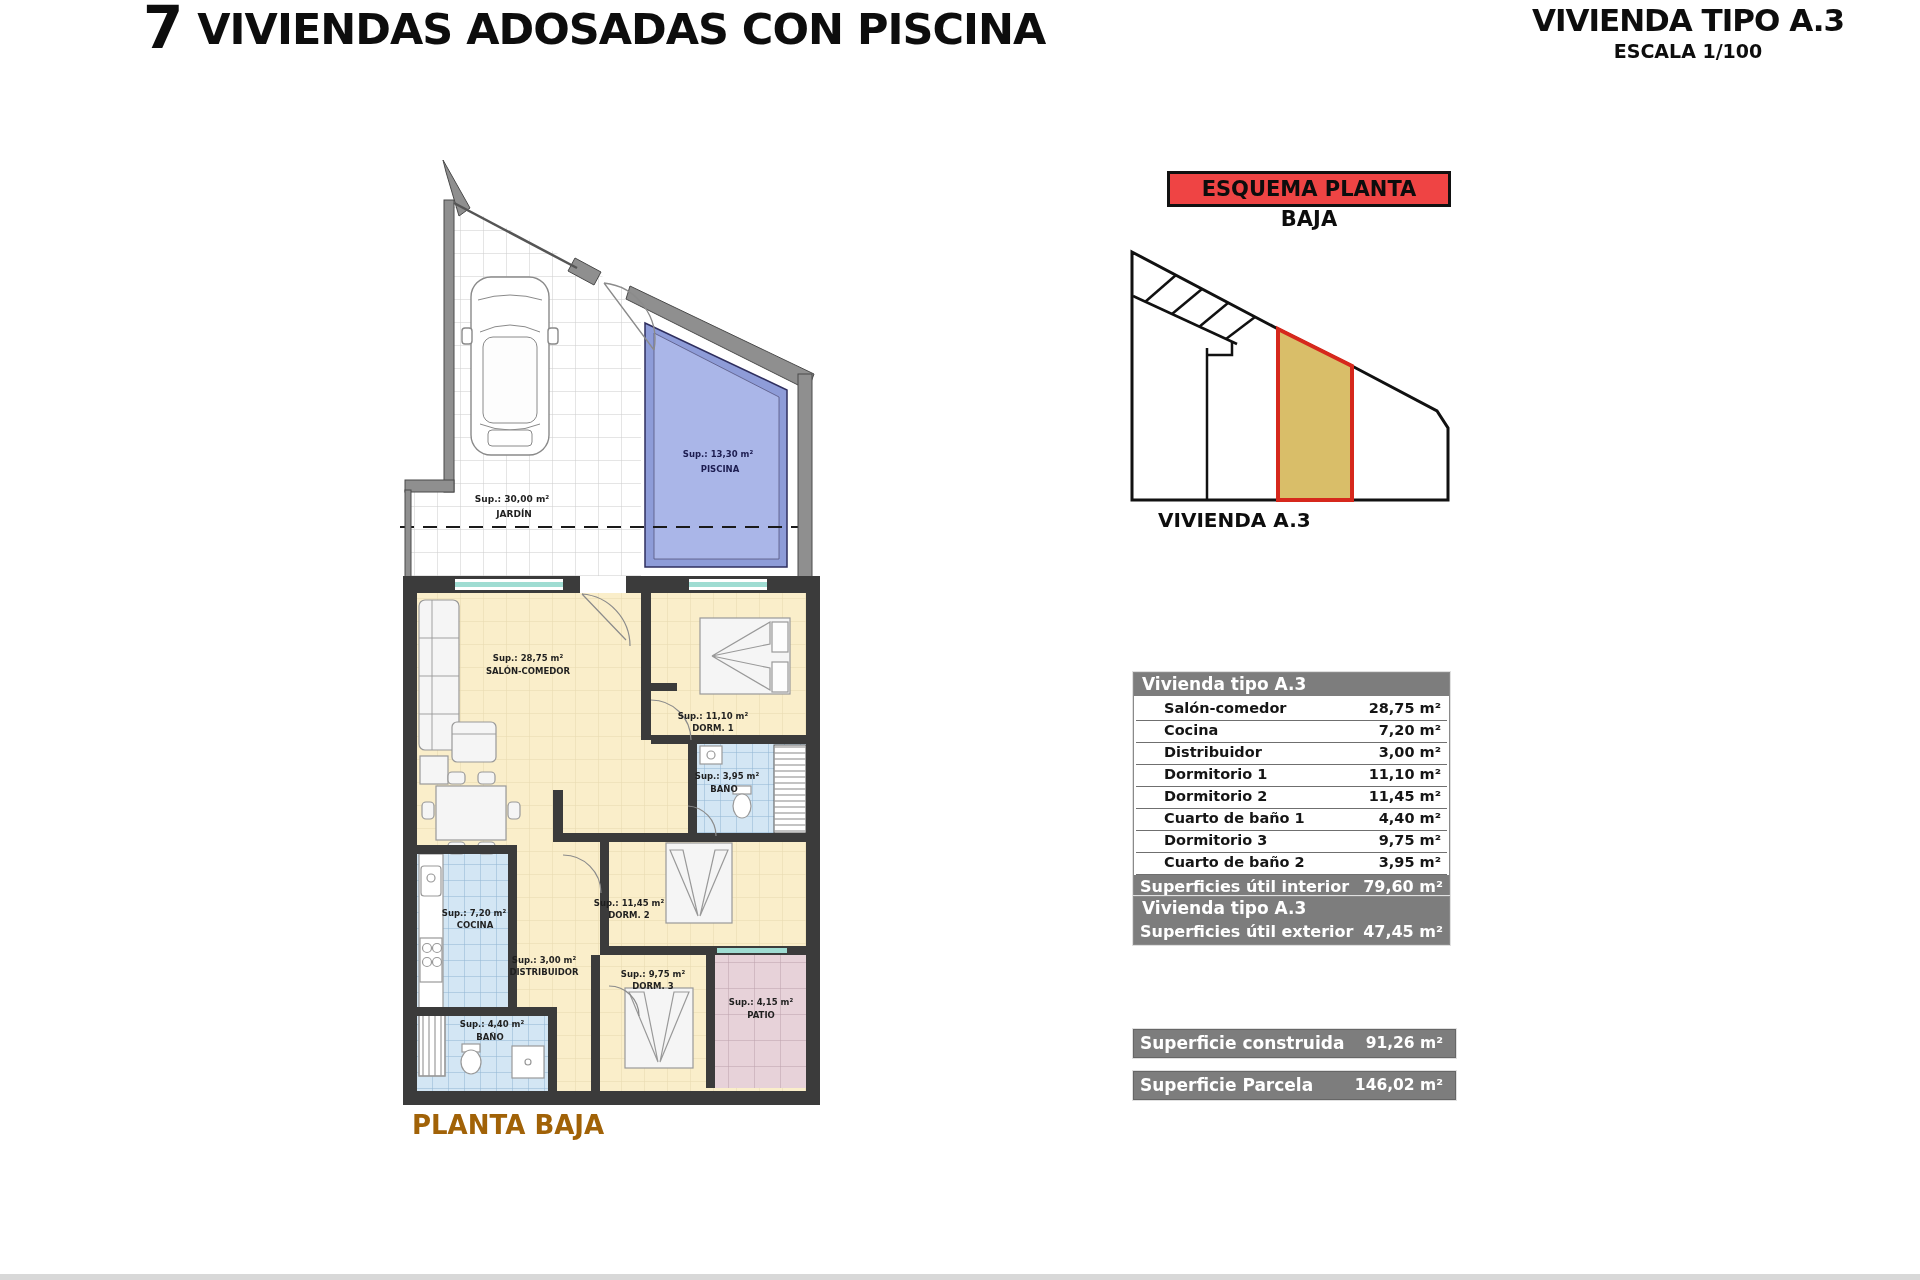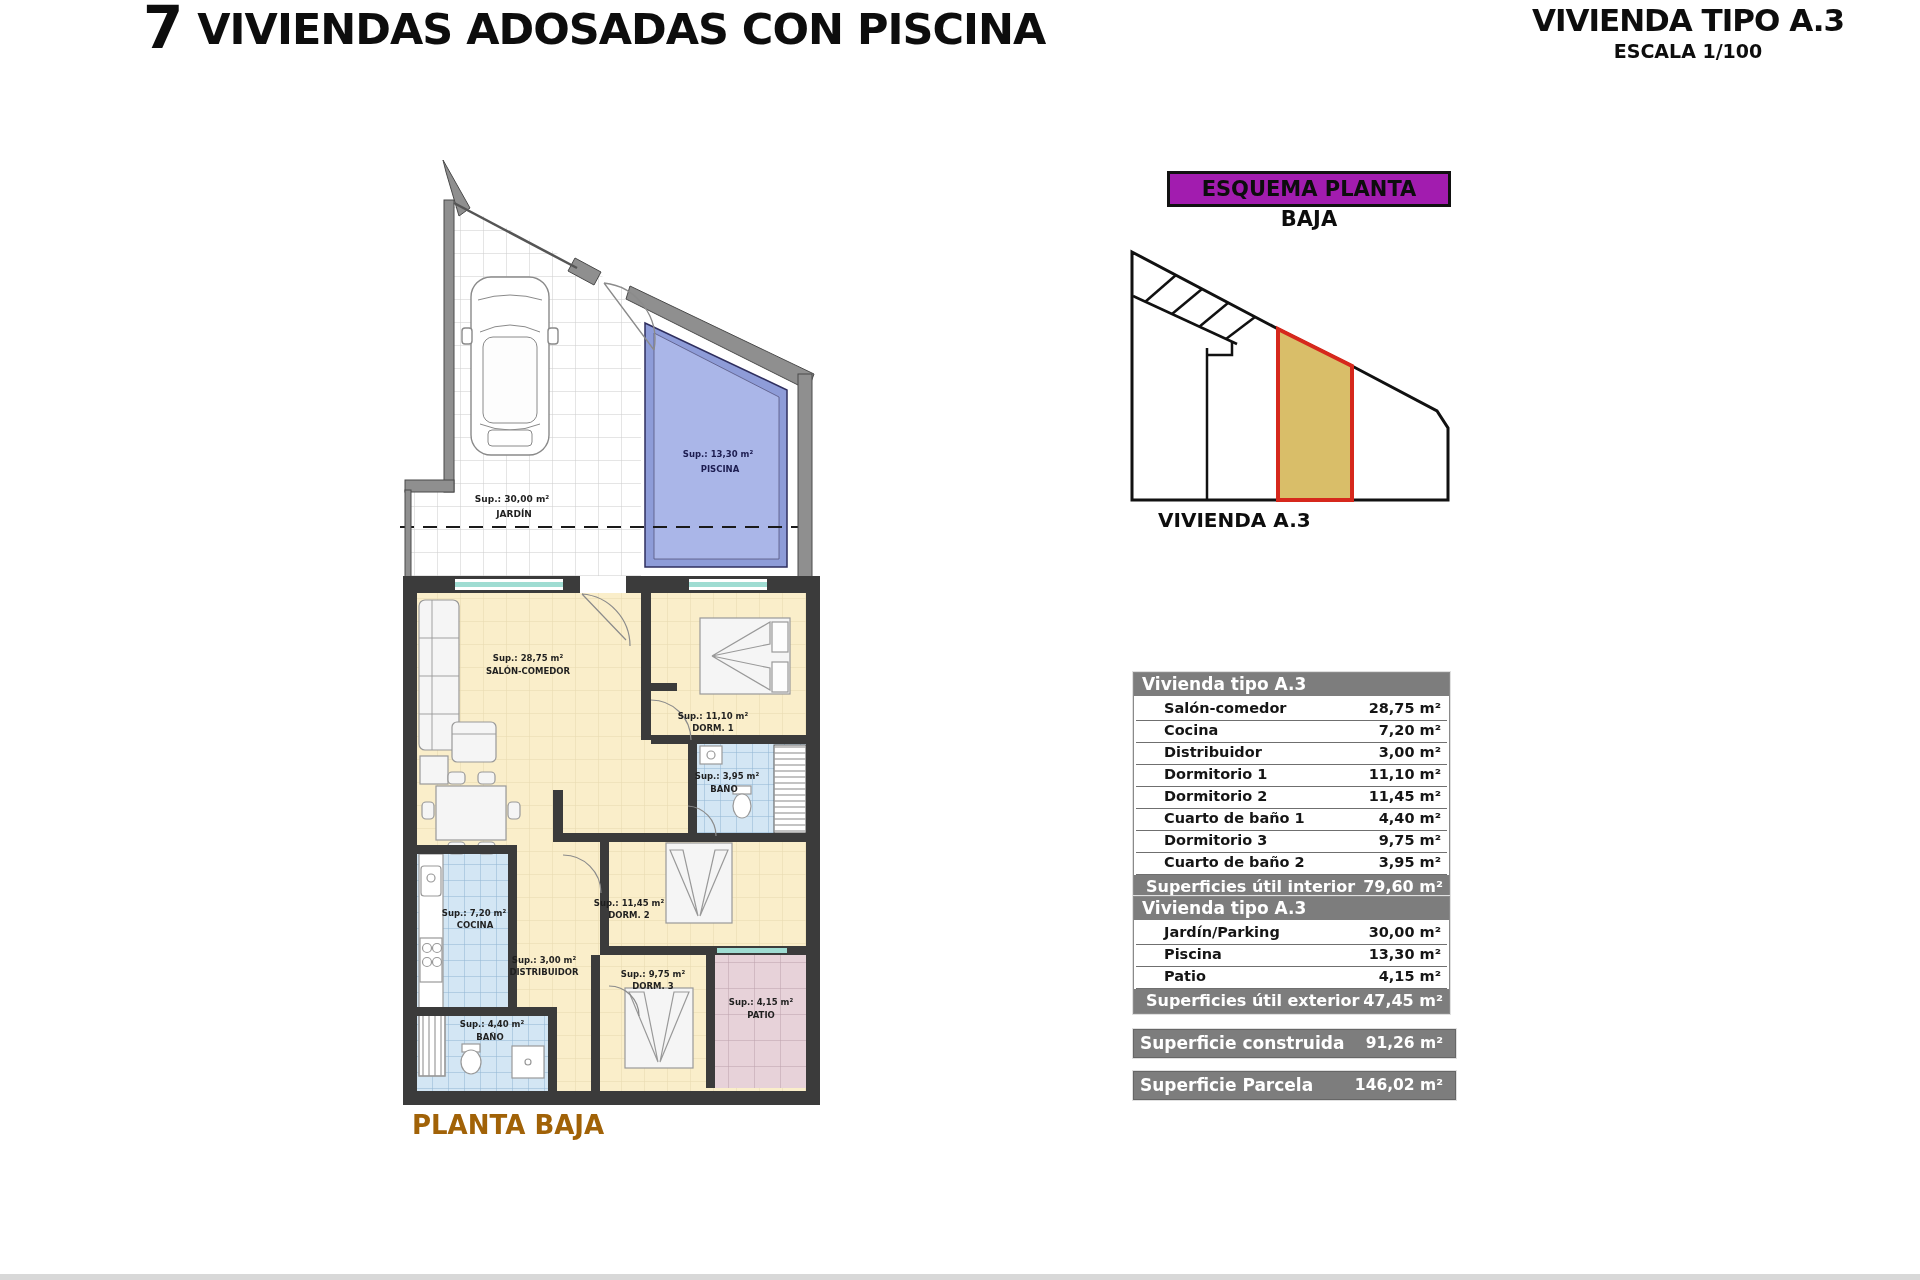--- a/index.html
+++ b/index.html
@@ -9,38 +9,38 @@
   .main-title{position:absolute;left:143px;top:-6px;color:#0d0d0d;font-weight:bold;
               font-size:43px;letter-spacing:-1px;white-space:nowrap;}
   .main-title .big7{font-size:58px;vertical-align:-4px;letter-spacing:0;}
   .right-title{position:absolute;left:1498px;top:2px;width:380px;text-align:center;
                font-weight:bold;font-size:31px;color:#0d0d0d;letter-spacing:-1px;white-space:nowrap;}
   .right-sub{position:absolute;left:1498px;top:40px;width:380px;text-align:center;
              font-weight:bold;font-size:19px;color:#0d0d0d;}
   
   .esquema-box{position:absolute;left:1167px;top:171px;width:278px;height:30px;
                border:3px solid #111;text-align:center;line-height:30px;
-               font-weight:bold;font-size:21px;color:#0d0d0d;background:#a21caf;}
+               font-weight:bold;font-size:21px;color:#0d0d0d;background:#ef4444;}
   .schema-caption{position:absolute;left:1158px;top:508px;width:316px;text-align:left;
                   font-weight:bold;font-size:20px;color:#0d0d0d;letter-spacing:0px;}
   
   .plan-caption{position:absolute;left:412px;top:1110px;font-weight:bold;font-size:26px;
                 color:#a16207;letter-spacing:0px;}
   
   .tbl{position:absolute;width:315px;border:1px solid #8a8a8a;background:#fff;
        box-shadow:0 0 0 1px #e0e0e0;}
   .tbl-hd{background:#7d7d7d;color:#fff;font-weight:bold;font-size:17px;
           padding:1px 0 2px 8px;}
   .tbl-bd{padding:3px 0 0 0;}
   .trow{display:flex;justify-content:space-between;height:21px;line-height:19px;
         border-bottom:1px solid #6f6f6f;margin:0 2px;font-size:14.5px;font-weight:bold;color:#151515;}
   .trow .lbl{padding-left:28px;white-space:nowrap;}
   .trow .val{padding-right:6px;white-space:nowrap;margin-left:32px;}
   .tbl-ft{display:flex;justify-content:space-between;background:#7d7d7d;color:#fff;
-          font-weight:bold;font-size:16px;padding:2px 6px 3px 12px;align-items:center;}
+          font-weight:bold;font-size:16px;padding:2px 6px 3px 6px;align-items:center;}
   .bar{position:absolute;width:303px;background:#7d7d7d;color:#fff;font-weight:bold;
        display:flex;justify-content:space-between;align-items:center;
        padding:3px 12px 4px 6px;border:1px solid #666;box-shadow:0 0 0 1px #e0e0e0;}
   .bar .b-lbl{font-size:17px;}
   .bar .b-val{font-size:15.5px;text-align:right;}
   .bottom-strip{position:absolute;left:0;bottom:0;width:1920px;height:6px;background:#d8d8d8;}
 </style>
 </head>
 <body>
 
@@ -300,34 +300,20 @@
         </div>
     </div>
     <div class="tbl-ft">
       <span>Superficies útil interior</span>
       <span>79,60 m²</span>
     </div>
   </div>
 
   <div class="tbl" style="left:1133px;top:896px;">
     <div class="tbl-hd">Vivienda tipo A.3</div>
-    <div class="tbl-bd">
-      <div class="trow">
-          <span class="lbl">Jardín/Parking</span>
-          <span class="val">30,00 m²</span>
-        </div>
-      <div class="trow">
-          <span class="lbl">Piscina</span>
-          <span class="val">13,30 m²</span>
-        </div>
-      <div class="trow">
-          <span class="lbl">Patio</span>
-          <span class="val">4,15 m²</span>
-        </div>
-    </div>
     <div class="tbl-ft">
       <span>Superficies útil exterior</span>
       <span>47,45 m²</span>
     </div>
   </div>
 
   <div class="bar" style="left:1133px;top:1029px;">
     <span class="b-lbl">Superficie construida</span>
     <span class="b-val">91,26 m²</span>
   </div>

